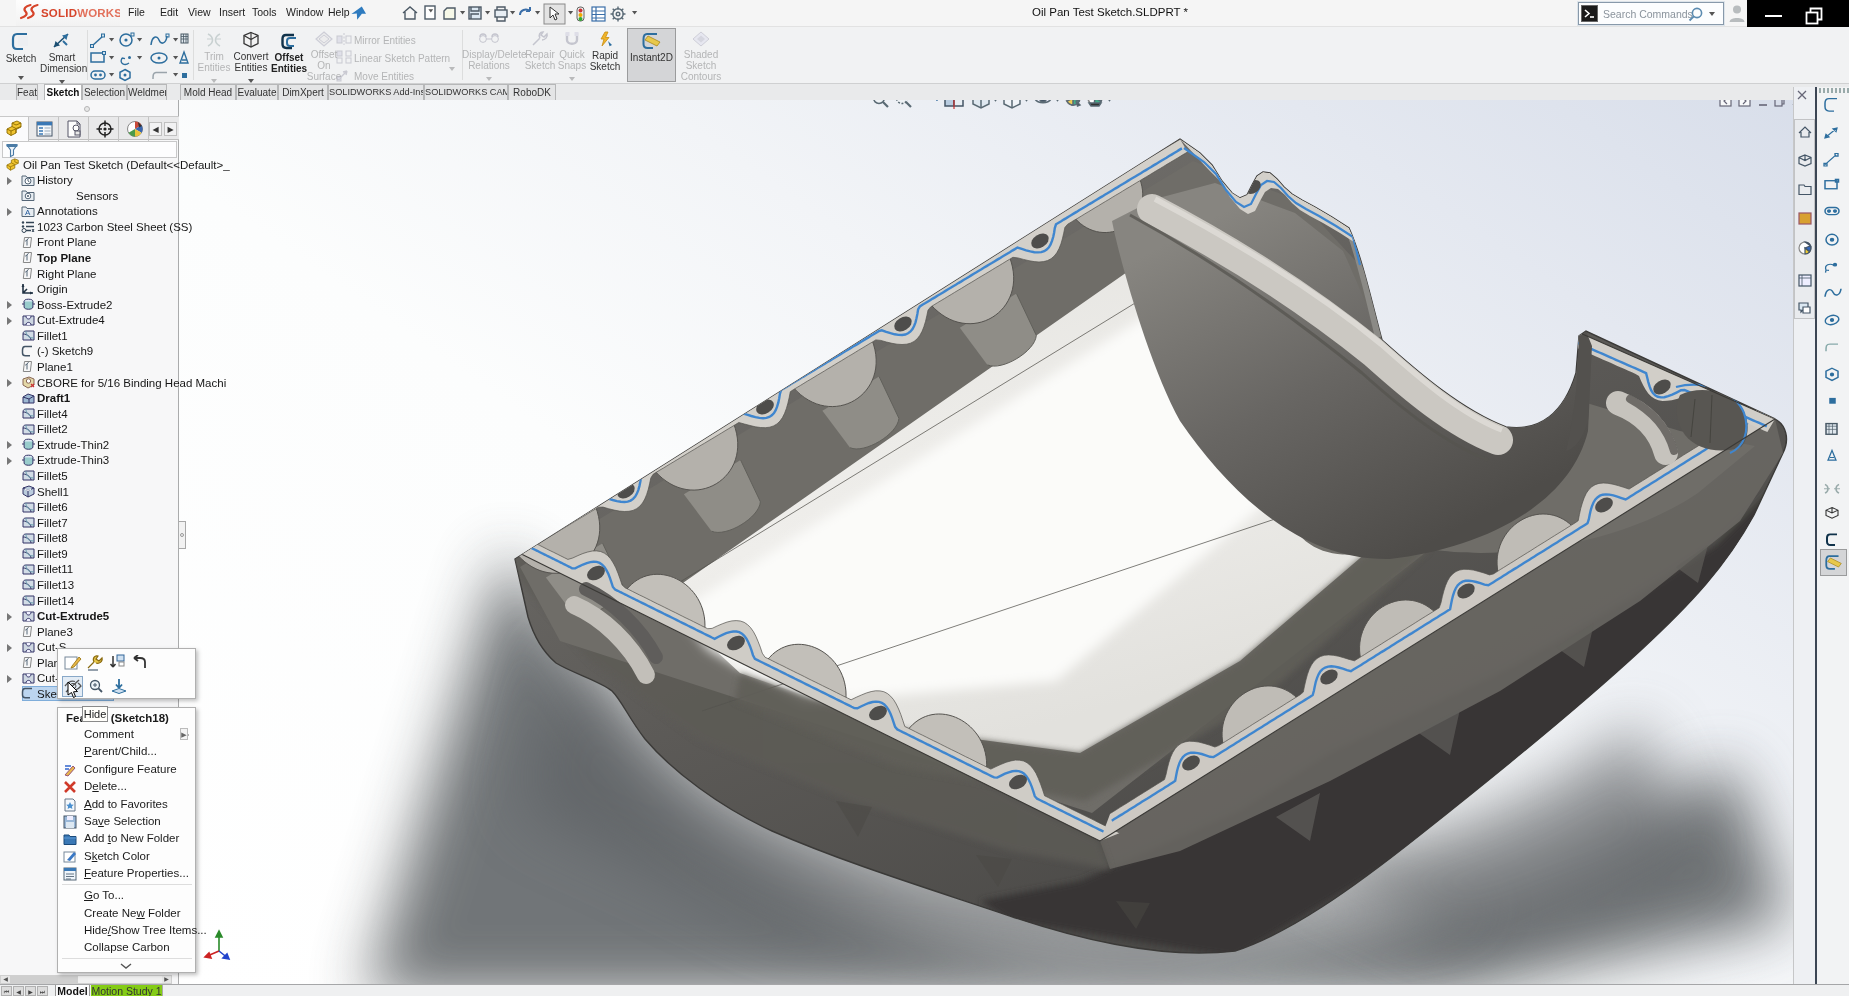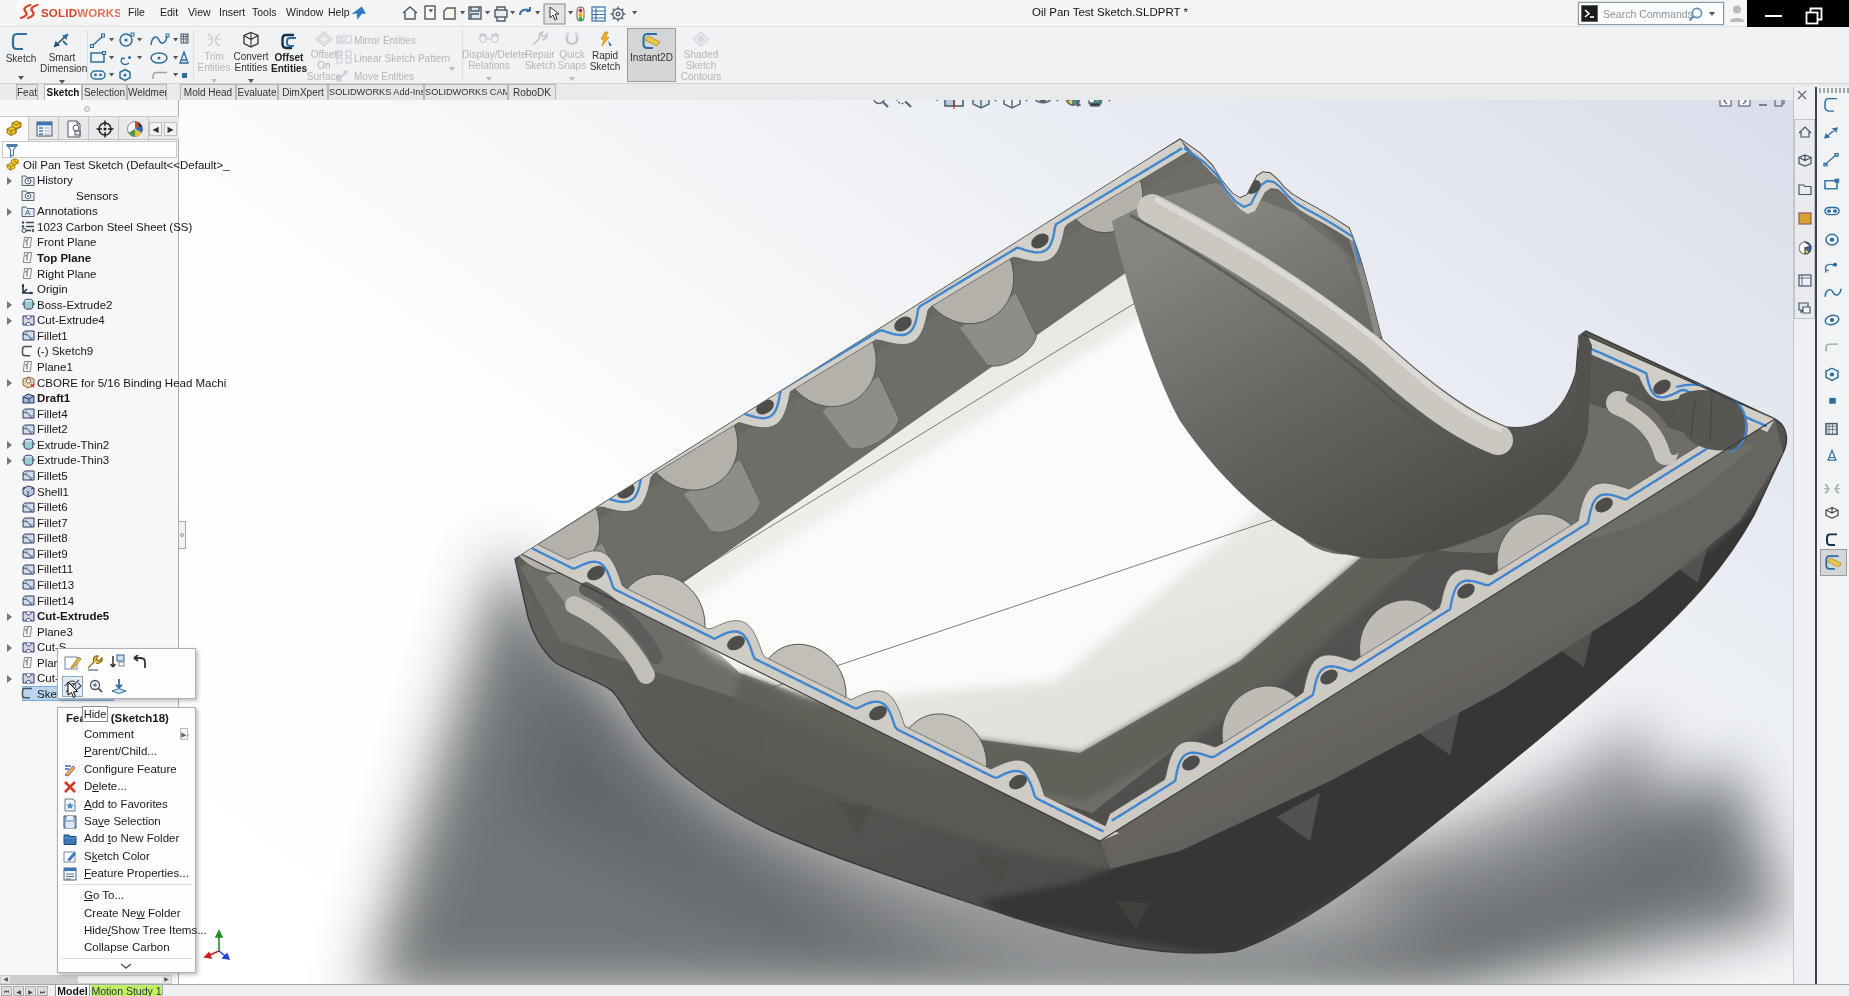--- a/index.html
+++ b/index.html
@@ -940,21 +940,21 @@
       <path d="M16,2 L6,2 C3.5,2 2.5,4 2.5,7 L2.5,12 C2.5,14.5 4,16 6.5,16 L12,16" fill="none" stroke="#2d6e9e" stroke-width="2"></path>
       <path d="M7,4 L19,10 L16,14 L4,8 Z" fill="#e8c84a" stroke="#a8881a" stroke-width="0.8"></path>
     </svg>
 </div>
 <div id="bbar2" class="abs" style="left:0;top:984px;width:1849px;height:12px;background:#eff0f1;border-top:1px solid #a5a6a8;">
  <div class="abs" style="left:1px;top:1px;width:11px;height:10px;background:#dcdcdc;border:1px solid #b0b0b0;font-size:6px;color:#444;text-align:center;line-height:10px;">⏮</div>
  <div class="abs" style="left:13px;top:1px;width:11px;height:10px;background:#dcdcdc;border:1px solid #b0b0b0;font-size:6px;color:#444;text-align:center;line-height:10px;">◀</div>
  <div class="abs" style="left:25px;top:1px;width:11px;height:10px;background:#dcdcdc;border:1px solid #b0b0b0;font-size:6px;color:#444;text-align:center;line-height:10px;">▶</div>
  <div class="abs" style="left:37px;top:1px;width:11px;height:10px;background:#dcdcdc;border:1px solid #b0b0b0;font-size:6px;color:#444;text-align:center;line-height:10px;">⏭</div>
  <div class="abs" style="left:55px;top:0px;width:35px;height:12px;background:#fbfbfc;border-left:1px solid #999;border-right:1px solid #999;font-size:10.5px;font-weight:bold;color:#111;text-align:center;line-height:12px;">Model</div>
- <div class="abs" style="left:91px;top:0px;width:72px;height:12px;background:#bef264;border-right:1px solid #aaa;font-size:10.5px;color:#333;text-align:center;line-height:12px;">Motion Study 1</div>
+ <div class="abs" style="left:91px;top:0px;width:72px;height:12px;background:#84cc16;border-right:1px solid #aaa;font-size:10.5px;color:#333;text-align:center;line-height:12px;">Motion Study 1</div>
 </div>
 <div id="ctxicons">
  <svg class="abs" style="left:6px;top:5px;" width="18" height="18" viewBox="0 0 18 18">
       <rect x="1" y="3" width="12" height="12" fill="#fff" stroke="#789"></rect>
       <path d="M8,12 L15,3 L17,5 L10,13 L7,14 Z" fill="#e8b84a" stroke="#96700a" stroke-width="0.8"></path>
     </svg>
  <svg class="abs" style="left:28px;top:5px;" width="18" height="18" viewBox="0 0 18 18">
       <path d="M2,14 L8,8 M8,8 C6,4 9,1 12,2 L10,5 L13,7 L16,4 C17,8 13,10 10,9" fill="#e8c84a" stroke="#8a6a10" stroke-width="1.2"></path>
       <path d="M2,16 h10" stroke="#678" stroke-width="1.4"></path>
     </svg>

